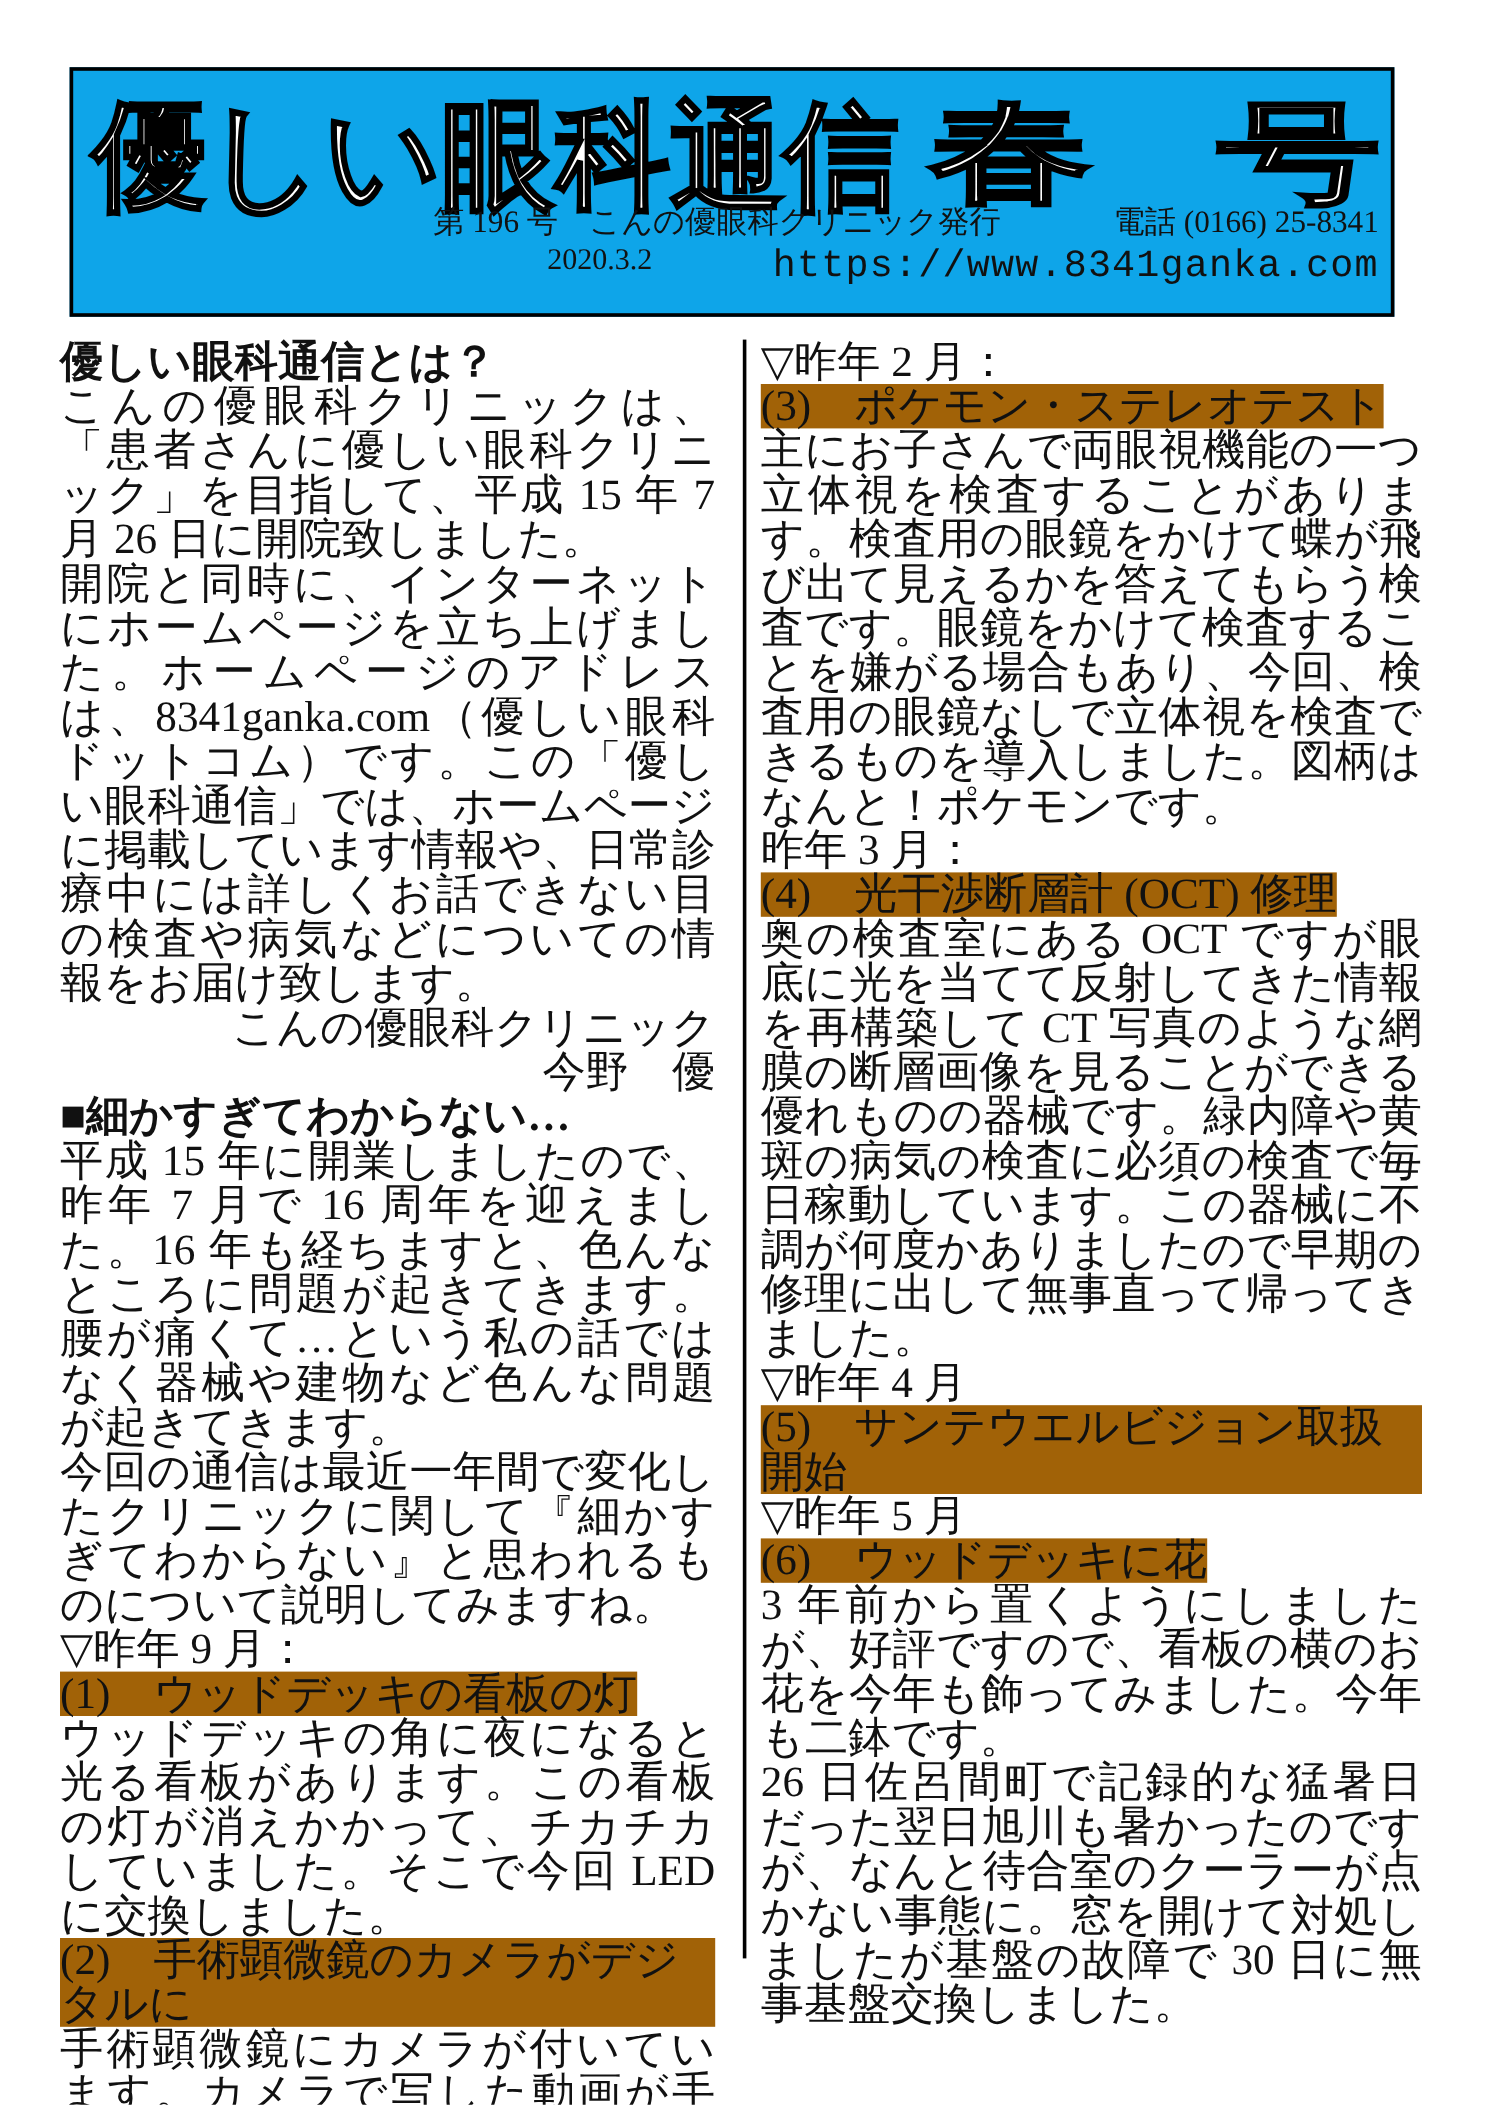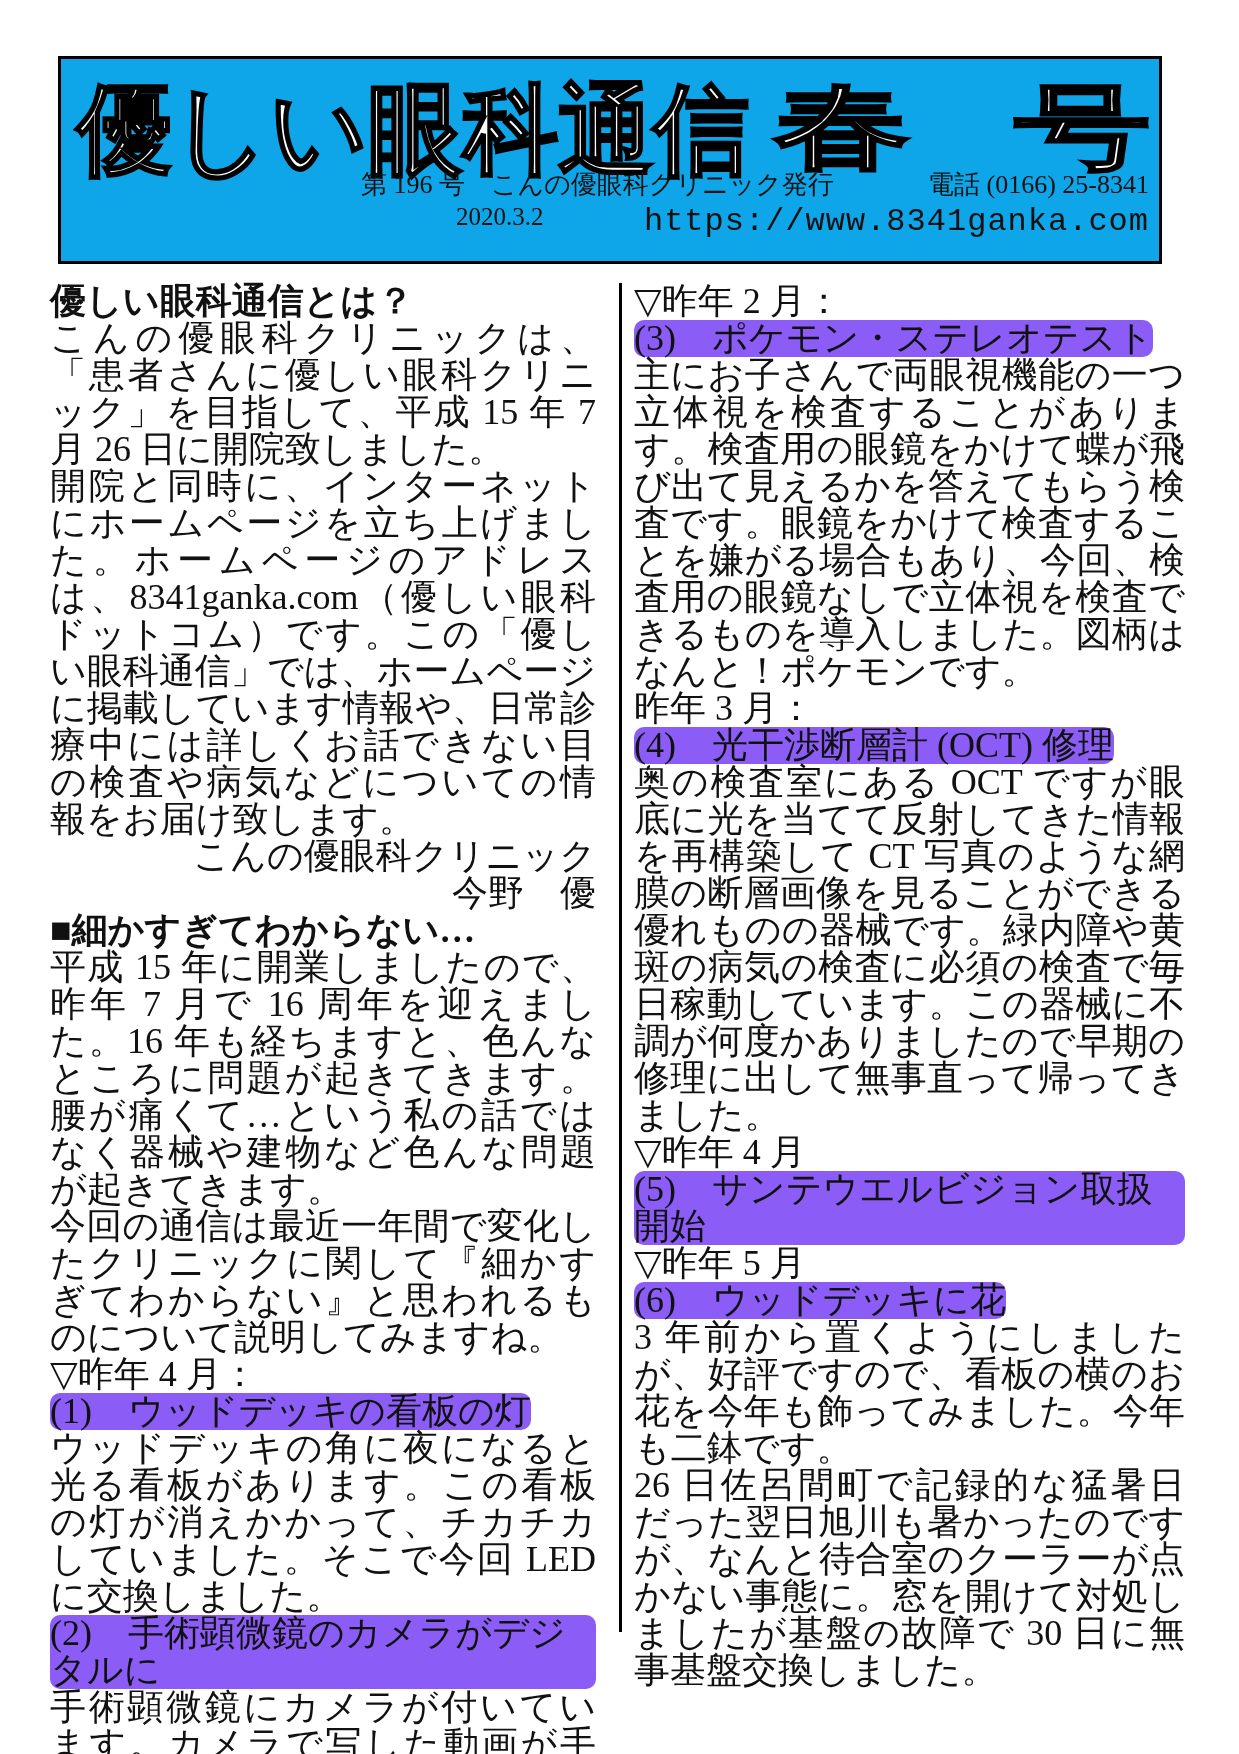--- a/index.html
+++ b/index.html
@@ -34,22 +34,22 @@
   .col { font-size:36px; line-height:37px; text-align:justify; }
   .col-left  { width:546px; margin-right:23px; }
   .divider   { width:3px; height:1349px; background:#000; flex-shrink:0; }
   .col-right { width:551px; margin-left:12px; }
 
   .col p, .col div { margin:0; padding:0; }
   .heading { font-weight:bold; }
   .para {}
   .month {}
   .hl {
-    background:#8b5cf6; width:fit-content; max-width:100%;
-    padding:2px 18px 2px 30px; margin:1px 0; text-align:left;border-radius:10px;
+    background:#a16207; width:fit-content; max-width:100%;
+    padding:2px 18px 2px 30px; margin:1px 0; text-align:left;
   }
   .sig  { text-align:right; padding-right:4px; }
   .sig2 { padding-right:12px; }
 </style>
 </head>
 <body>
 
 <div class="page">
 
   <div class="header-box">
@@ -81,21 +81,21 @@
 
     <div class="col col-left">
       <p class="heading">優しい眼科通信とは？</p>
       <p class="para">こんの優眼科クリニックは、「患者さんに優しい眼科クリニック」を目指して、平成 15 年 7 月 26 日に開院致しました。</p>
       <p class="para">開院と同時に、インターネットにホームページを立ち上げました。ホームページのアドレスは、8341ganka.com（優しい眼科ドットコム）です。この「優しい眼科通信」では、ホームページに掲載しています情報や、日常診療中には詳しくお話できない目の検査や病気などについての情報をお届け致します。</p>
       <p class="sig">こんの優眼科クリニック</p>
       <p class="sig sig2">今野　優</p>
       <p class="heading">■細かすぎてわからない…</p>
       <p class="para">平成 15 年に開業しましたので、昨年 7 月で 16 周年を迎えました。16 年も経ちますと、色んなところに問題が起きてきます。腰が痛くて…という私の話ではなく器械や建物など色んな問題が起きてきます。</p>
       <p class="para">今回の通信は最近一年間で変化したクリニックに関して『細かすぎてわからない』と思われるものについて説明してみますね。</p>
-      <p class="month">▽昨年 4 月：</p>
+      <p class="month">▽昨年 9 月：</p>
       <div class="hl">(1)　ウッドデッキの看板の灯</div>
       <p class="para">ウッドデッキの角に夜になると光る看板があります。この看板の灯が消えかかって、チカチカしていました。そこで今回 LED に交換しました。</p>
       <div class="hl">(2)　手術顕微鏡のカメラがデジタルに</div>
       <p class="para">手術顕微鏡にカメラが付いています。カメラで写した動画が手術室内のモニターに出ますので患者さんのご家族の方の希望があれば、見学室から手術の様子を見ることができます。今回、このカメラが故障してしまいましたので、時代の流れからアナログカメラからデジタルカメラに交換しました。画像はすこぶるキレイに映るようになりました。</p>
     </div>
 
     <div class="divider"></div>
 
     <div class="col col-right">
       <p class="month">▽昨年 2 月：</p>

